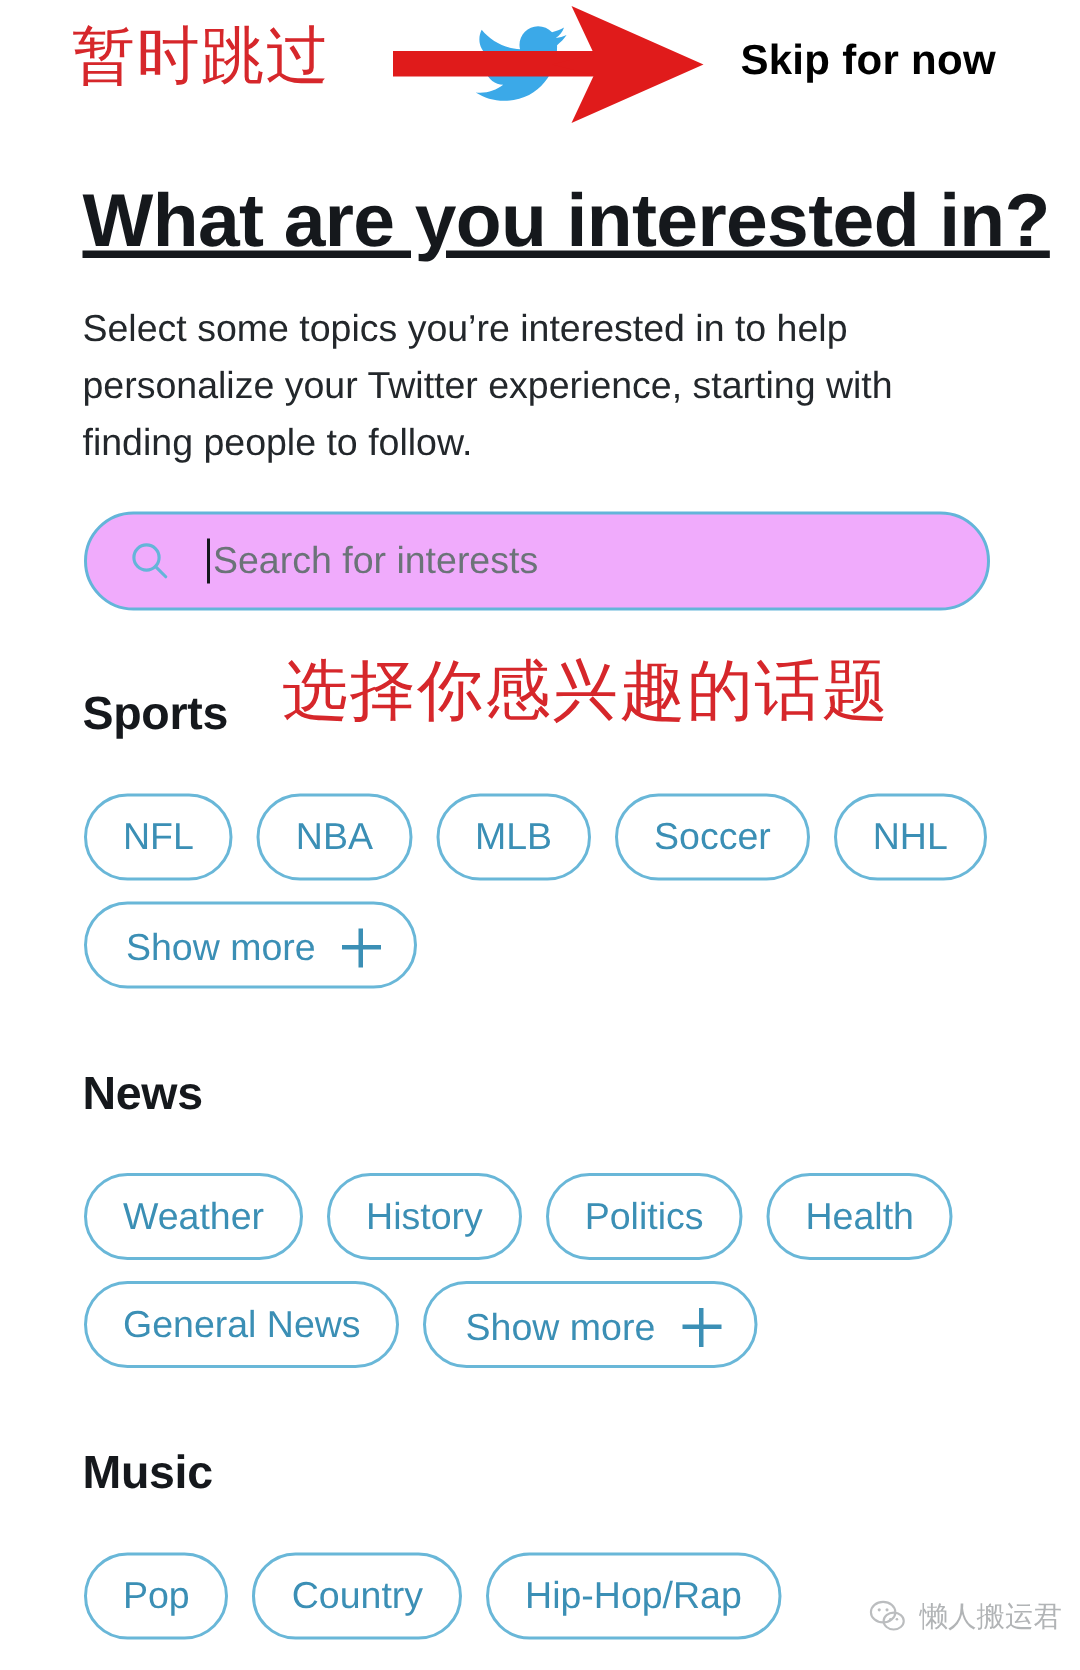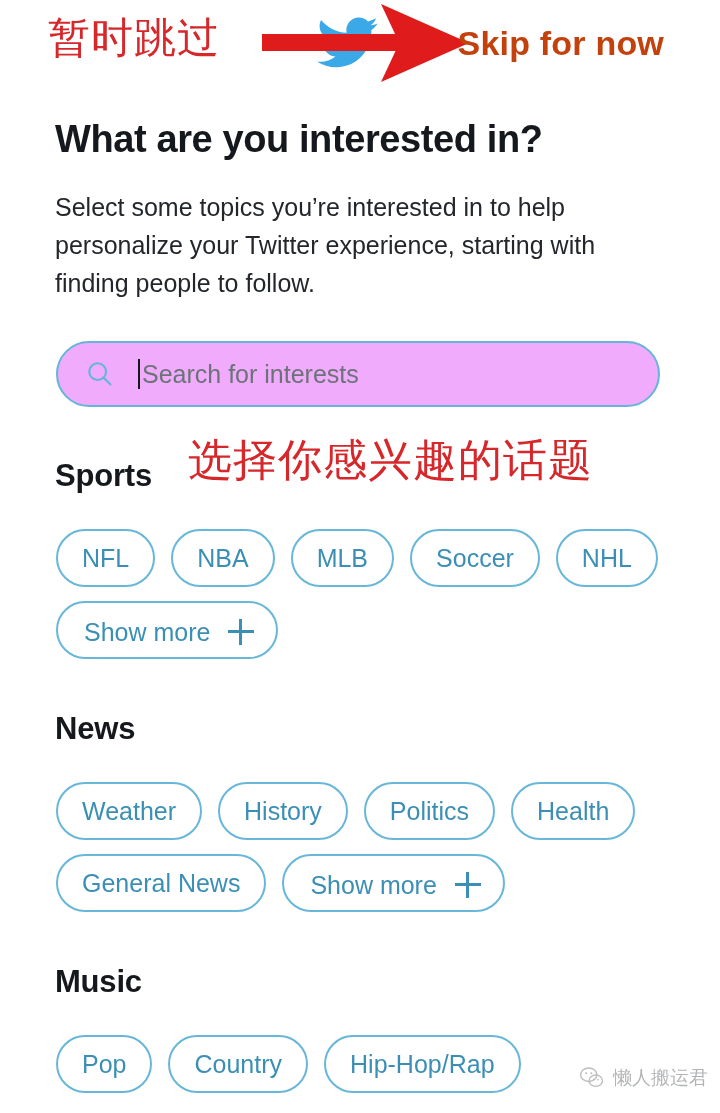--- a/index.html
+++ b/index.html
@@ -38,41 +38,42 @@
     width: 62px; height: 52px;
   }
   #arrow-annot {
     position: absolute;
     left: 262px; top: 4px;
     width: 210px; height: 78px;
   }
   #skip-link {
     position: absolute;
     right: 56px; top: 24px;
-    font-size: 34px;
+    font-size: 28px;
     font-weight: bold;
-    color: #c2410c;
+    color: #000000;
     letter-spacing: 0.2px;
     white-space: nowrap;
     cursor: pointer;
   }
 
   
   #page-title {
     position: absolute;
     left: 55px; top: 118px;
-    font-size: 38px;
+    font-size: 50px;
     font-weight: bold;
     color: #15181c;
     letter-spacing: -0.4px;
     white-space: nowrap;
+    text-decoration: underline;
   }
   #page-subtitle {
     position: absolute;
-    left: 55px; top: 188px;
+    left: 55px; top: 200px;
     width: 615px;
     font-size: 25px;
     line-height: 38px;
     color: #23272b;
   }
 
   
   #search-box {
     position: absolute;
     left: 56px; top: 341px;

